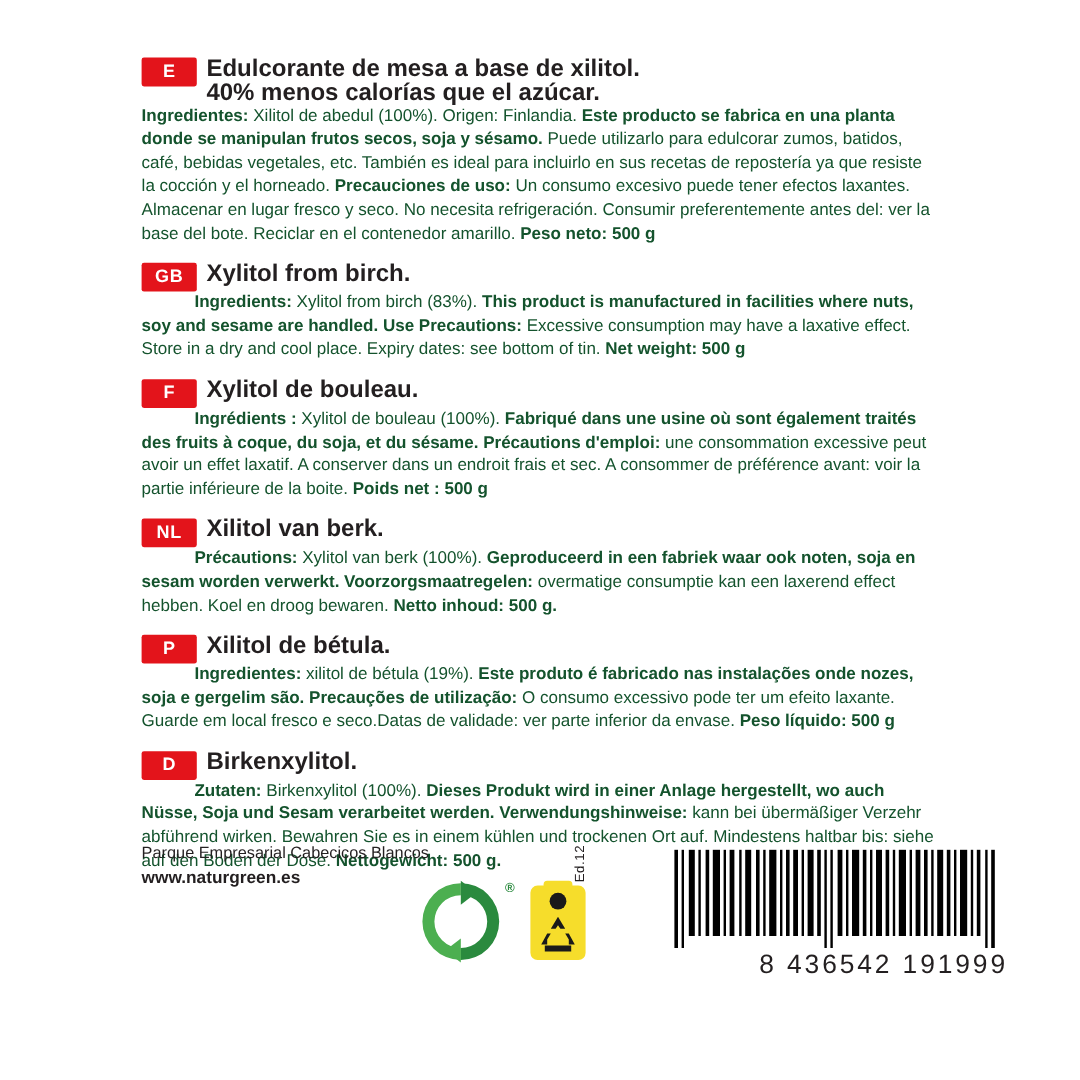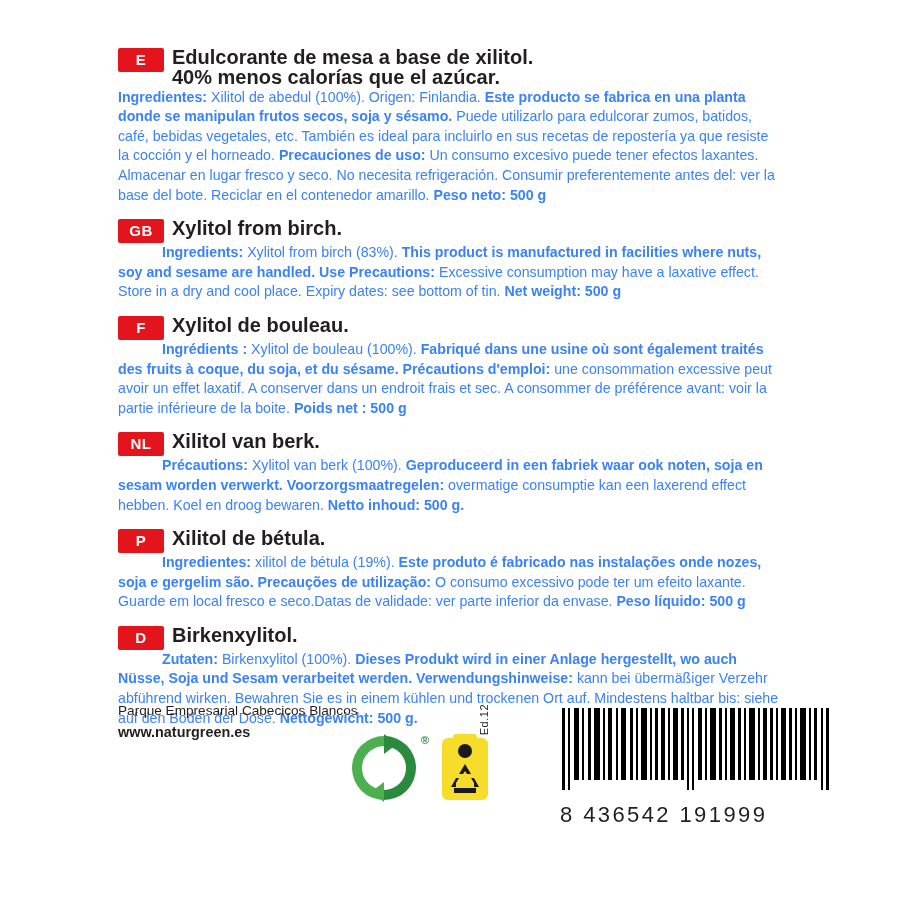--- a/index.html
+++ b/index.html
@@ -36,21 +36,21 @@
     padding: 1px 5px 2px 5px;
     border-radius: 2px;
     vertical-align: top;
     margin-right: 8px;
     letter-spacing: 0.5px;
   }
   .para {
     font-size: 14.2px;
     line-height: 19.6px;
     text-align: left;
-    color: #3b82f6;
+    color: #14532d;
   }
   .para b {
     font-weight: bold;
   }
   .first-line {
     display: flex;
     align-items: flex-start;
     gap: 0px;
   }
   .first-line .headline {
@@ -130,22 +130,22 @@
   }
   .barcode {
     height: 82px;
     width: 272px;
     display: block;
   }
   .barcode-digits {
     font-family: "Liberation Sans", sans-serif;
     font-size: 22px;
     letter-spacing: 2.4px;
-    margin-top: 12px;
-    text-align: left;
+    margin-top: 1px;
+    text-align: right;
     font-weight: normal;
   }
 </style>
 </head>
 <body>
 
 <div class="label">
 
   <div id="blocks-container">
       <div class="lang-block">

